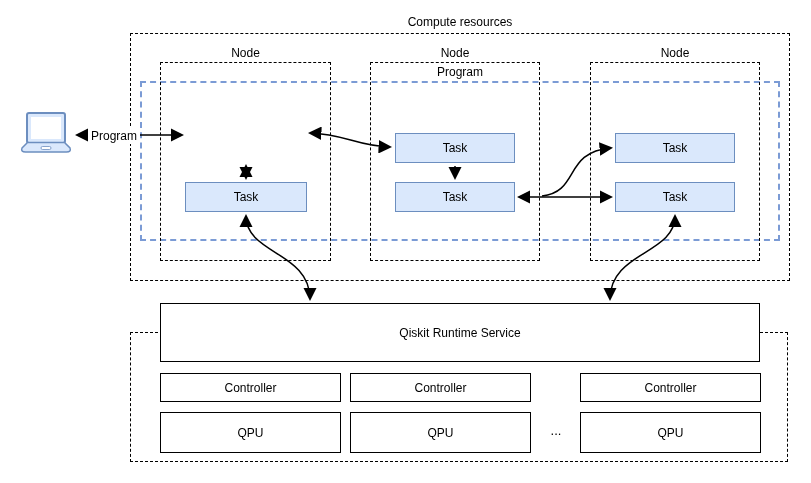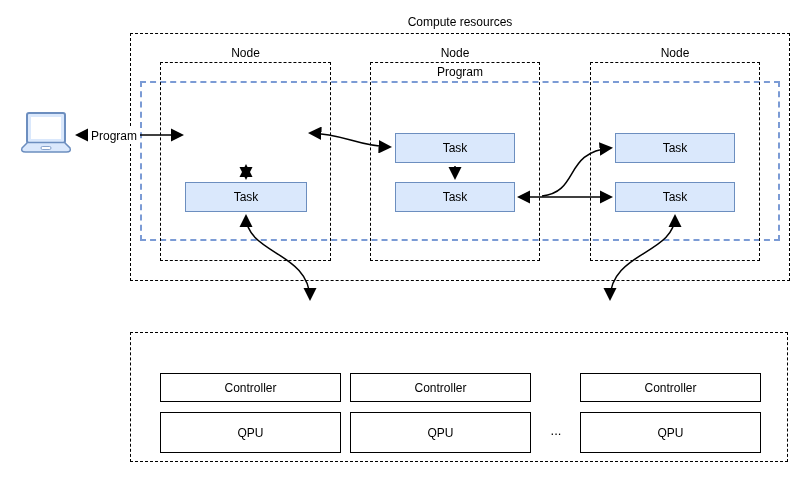--- a/index.html
+++ b/index.html
@@ -74,20 +74,21 @@
 
   <div class="abs lbl task task-l">Task</div>
 
   <div class="abs lbl task task-m1">Task</div>
   <div class="abs lbl task task-m2">Task</div>
 
   <div class="abs lbl task task-r1">Task</div>
   <div class="abs lbl task task-r2">Task</div>
 
   <div class="abs dashed runtime-box"></div>
+  <div class="abs lbl solid-box qrs">Qiskit Runtime Service</div>
 
   <div class="abs lbl solid-box ctrl1">Controller</div>
   <div class="abs lbl solid-box ctrl2">Controller</div>
   <div class="abs lbl solid-box ctrl3">Controller</div>
 
   <div class="abs lbl solid-box qpu1">QPU</div>
   <div class="abs lbl solid-box qpu2">QPU</div>
   <div class="abs lbl solid-box qpu3">QPU</div>
 
   <div class="abs lbl ellipsis">...</div>

